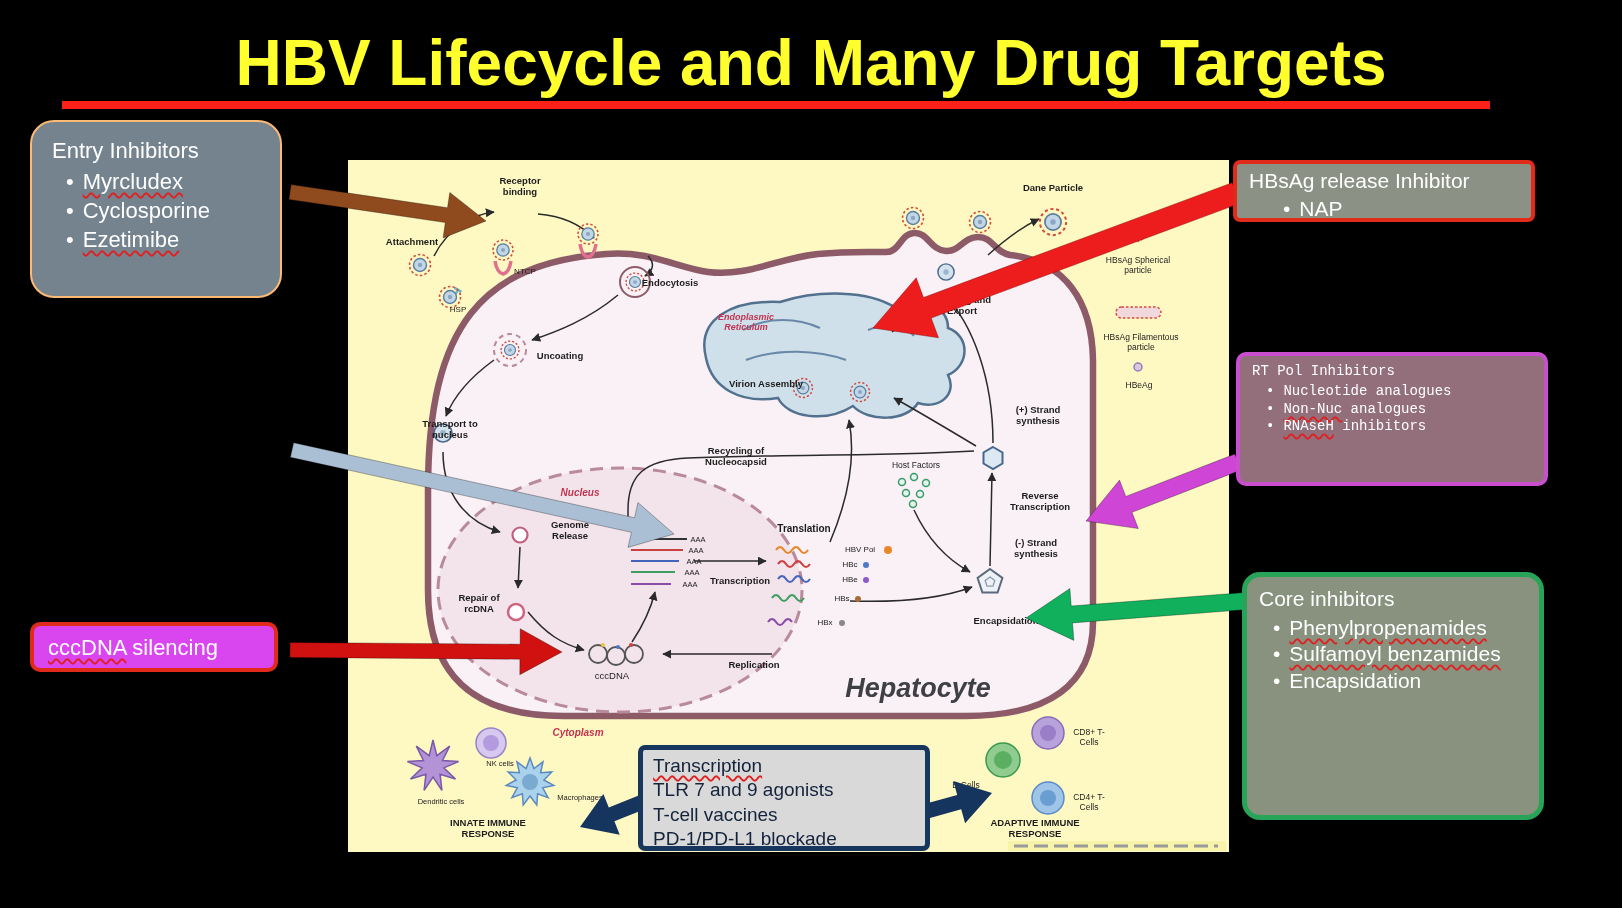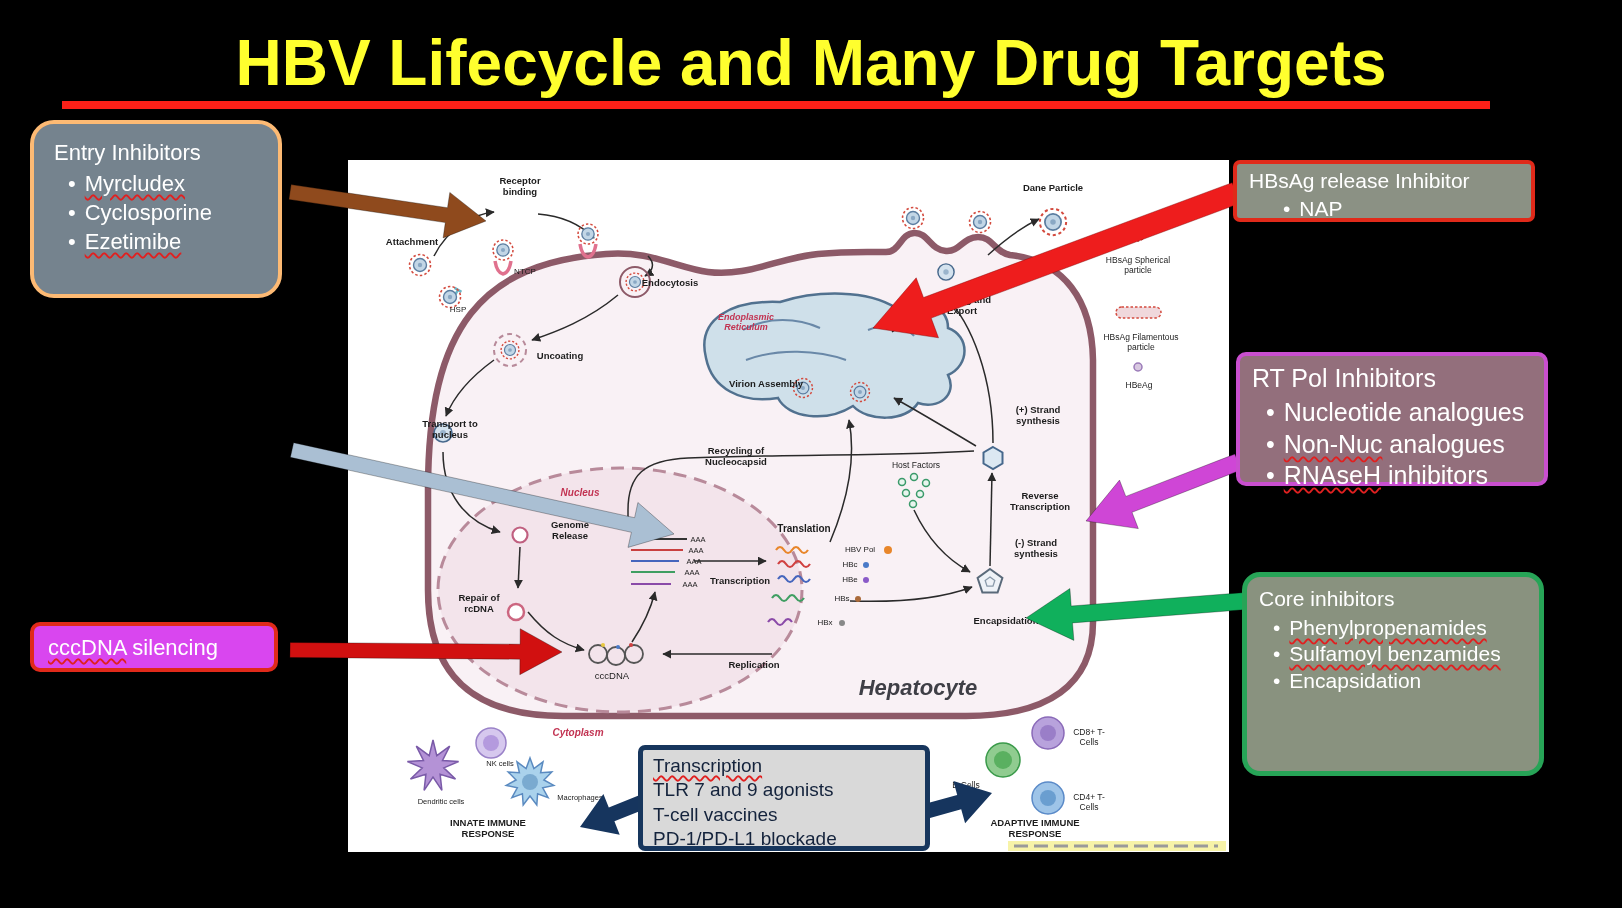--- a/index.html
+++ b/index.html
@@ -3,53 +3,53 @@
 <meta charset="utf-8">
 <style>
   html,body{margin:0;padding:0;background:#000;}
   body{width:1622px;height:908px;position:relative;font-family:"Liberation Sans",sans-serif;overflow:hidden;}
   .stage{position:absolute;left:0;top:0;width:1622px;height:908px;}
 
   .title{position:absolute;top:26px;left:0;width:100%;text-align:center;color:#ffff2e;
          font-size:64px;font-weight:bold;letter-spacing:0px;z-index:4;}
   .title-underline{position:absolute;left:62px;top:101px;width:1428px;height:8px;background:#fb2018;z-index:4;}
 
-  .panel{position:absolute;left:348px;top:160px;width:881px;height:692px;background:#ffffff;z-index:1;}
+  .panel{position:absolute;left:348px;top:160px;width:881px;height:692px;background:#fef9c3;z-index:1;}
   .panel > svg{position:absolute;left:0;top:0;width:881px;height:692px;}
   .labels{position:absolute;left:0;top:0;width:881px;height:692px;pointer-events:none;}
 
   .dlab{position:absolute;transform:translate(-50%,-50%);font-size:9.5px;color:#1c1c1c;
         text-align:center;line-height:1.12;}
   .b{font-weight:bold;}
   .ri{color:#c23352;font-style:italic;font-weight:bold;}
   .f8{font-size:8px;} .f85{font-size:8.5px;} .f7{font-size:7.5px;}
-  .hep{font-size:22px;font-style:italic;font-weight:bold;color:#3f3f46;}
+  .hep{font-size:27px;font-style:italic;font-weight:bold;color:#3f3f46;}
 
   #arrows{position:absolute;left:0;top:0;width:1622px;height:908px;z-index:2;pointer-events:none;}
 
   .box{position:absolute;color:#fff;z-index:3;box-sizing:border-box;}
   .box .bt{margin:0;}
   .box ul{margin:2px 0 0 4px;padding:0 0 0 10px;list-style:none;}
   .box li{text-indent:-16px;padding-left:16px;}
   .box li::before{content:"\2022";margin-right:9px;}
   .sp{text-decoration-line:underline;text-decoration-style:wavy;text-decoration-color:#e02020;
       text-decoration-thickness:1.5px;text-underline-offset:3px;}
 
-  #box-entry{left:30px;top:120px;width:252px;height:178px;background:#75838e;border:4px solid #fdba74;
+  #box-entry{left:30px;top:120px;width:252px;height:178px;background:#75838e;border:2px solid #fdba74;
              border-radius:24px;padding:14px 8px 0 20px;font-size:22px;line-height:1.32;}
   #box-transcripts{left:35px;top:350px;width:245px;height:214px;background:#8a7970;border:5px solid #aebfd2;
              border-radius:24px;padding:12px 6px 0 18px;font-size:22px;line-height:1.27;}
   #box-ccc{left:30px;top:622px;width:248px;height:50px;background:#d946ef;border:4px solid #e02a1a;
              border-radius:10px;padding:9px 0 0 14px;font-size:22px;}
   #box-hbsag{left:1233px;top:160px;width:302px;height:62px;background:#8b9184;border:4px solid #e02a1a;
              border-radius:7px;padding:4px 12px 0 12px;font-size:21px;line-height:1.26;}
   #box-hbsag ul{margin-left:24px;}
   #box-rtpol{left:1236px;top:352px;width:312px;height:134px;background:#936f7c;border:4px solid #c94fcf;
-             border-radius:10px;padding:7px 0 0 12px;font-size:25px;line-height:1.27;}
-  #box-core{left:1242px;top:572px;width:302px;height:204px;background:#89927f;border:5px solid #27a457;
+             border-radius:10px;padding:7px 0 0 12px;font-size:14px;line-height:1.27;font-family:Liberation Mono, monospace;}
+  #box-core{left:1242px;top:572px;width:302px;height:248px;background:#89927f;border:5px solid #27a457;
              border-radius:18px;padding:9px 6px 0 12px;font-size:21px;line-height:1.27;overflow-wrap:anywhere;}
   #box-immuno{left:638px;top:745px;width:292px;height:106px;background:#d9d9d9;border:5px solid #17365d;
              border-radius:7px;padding:4px 0 0 10px;font-size:19px;line-height:1.28;color:#14233c;}
   #box-immuno div{margin:0;}
 </style>
 </head>
 <body>
 
 <div class="stage">
 

